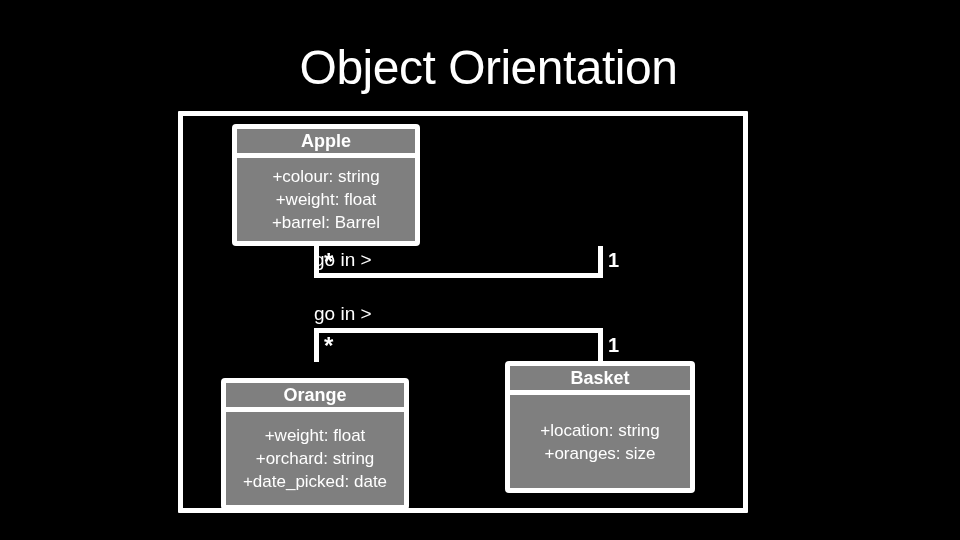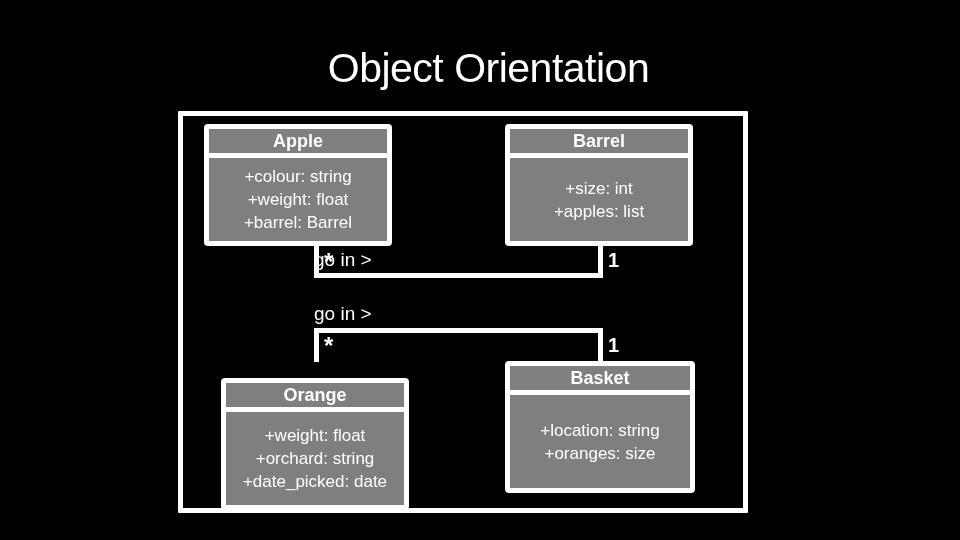--- a/index.html
+++ b/index.html
@@ -14,21 +14,21 @@
     background: var(--background, #000000);
     font-family: "Liberation Sans", "DejaVu Sans", sans-serif;
     overflow: hidden;
   }
   .title {
     position: absolute;
     left: 17px;
     right: 0;
     top: 48px;
     text-align: center;
-    font-size: 41px;
+    font-size: 48px;
     line-height: 40px;
     letter-spacing: -0.5px;
     color: var(--text-white, #ffffff);
   }
   .content-frame {
     position: absolute;
     left: 178px;
     top: 111px;
     width: 560px;
     height: 392px;
@@ -63,21 +63,21 @@
     display: flex;
     flex-direction: column;
     justify-content: center;
     text-align: center;
     color: var(--text-white, #ffffff);
     font-size: 17px;
     line-height: 23px;
   }
   .attr { white-space: nowrap; }
 
-  .box-apple  { left: 204px; top: 124px; width: 188px; height: 122px; }
+  .box-apple  { left: 232px; top: 124px; width: 188px; height: 122px; }
   .box-barrel { left: 505px; top: 124px; width: 188px; height: 122px; }
   .box-orange { left: 221px; top: 378px; width: 188px; height: 132px; }
   .box-basket { left: 505px; top: 361px; width: 190px; height: 132px; }
 
   .cline {
     position: absolute;
     background: var(--frame-white, #ffffff);
   }
   .rel-label {
     position: absolute;
@@ -110,27 +110,20 @@
 
   <div class="uml box-apple">
     <div class="uml-hdr">Apple</div>
     <div class="uml-body">
       <div class="attr">+colour: string</div>
       <div class="attr">+weight: float</div>
       <div class="attr">+barrel: Barrel</div>
     </div>
   </div>
 
-  <div class="uml box-barrel">
-    <div class="uml-hdr">Barrel</div>
-    <div class="uml-body">
-      <div class="attr">+size: int</div>
-      <div class="attr">+apples: list</div>
-    </div>
-  </div>
 
   <div class="uml box-orange">
     <div class="uml-hdr">Orange</div>
     <div class="uml-body">
       <div class="attr">+weight: float</div>
       <div class="attr">+orchard: string</div>
       <div class="attr">+date_picked: date</div>
     </div>
   </div>
 

